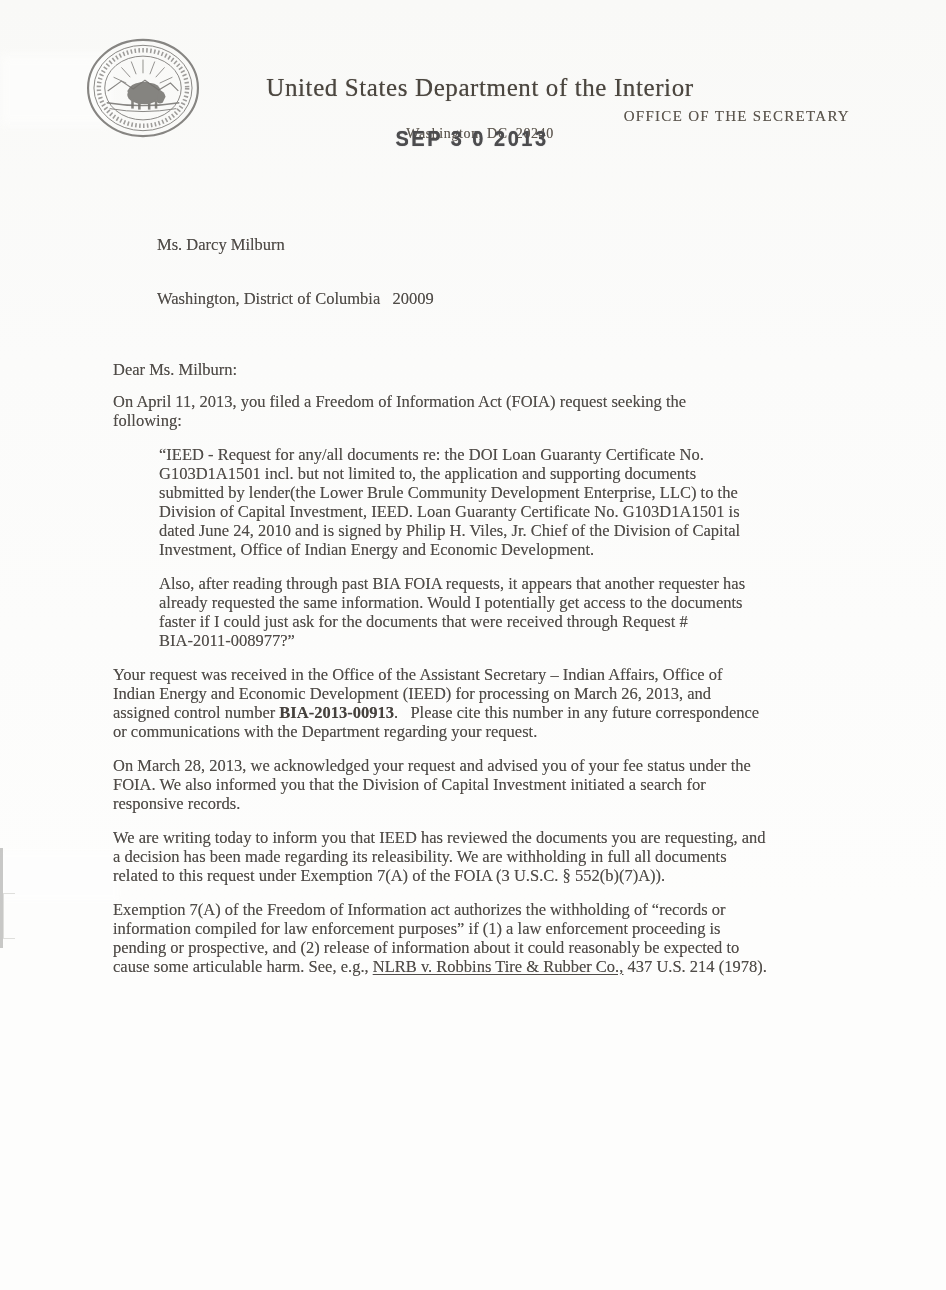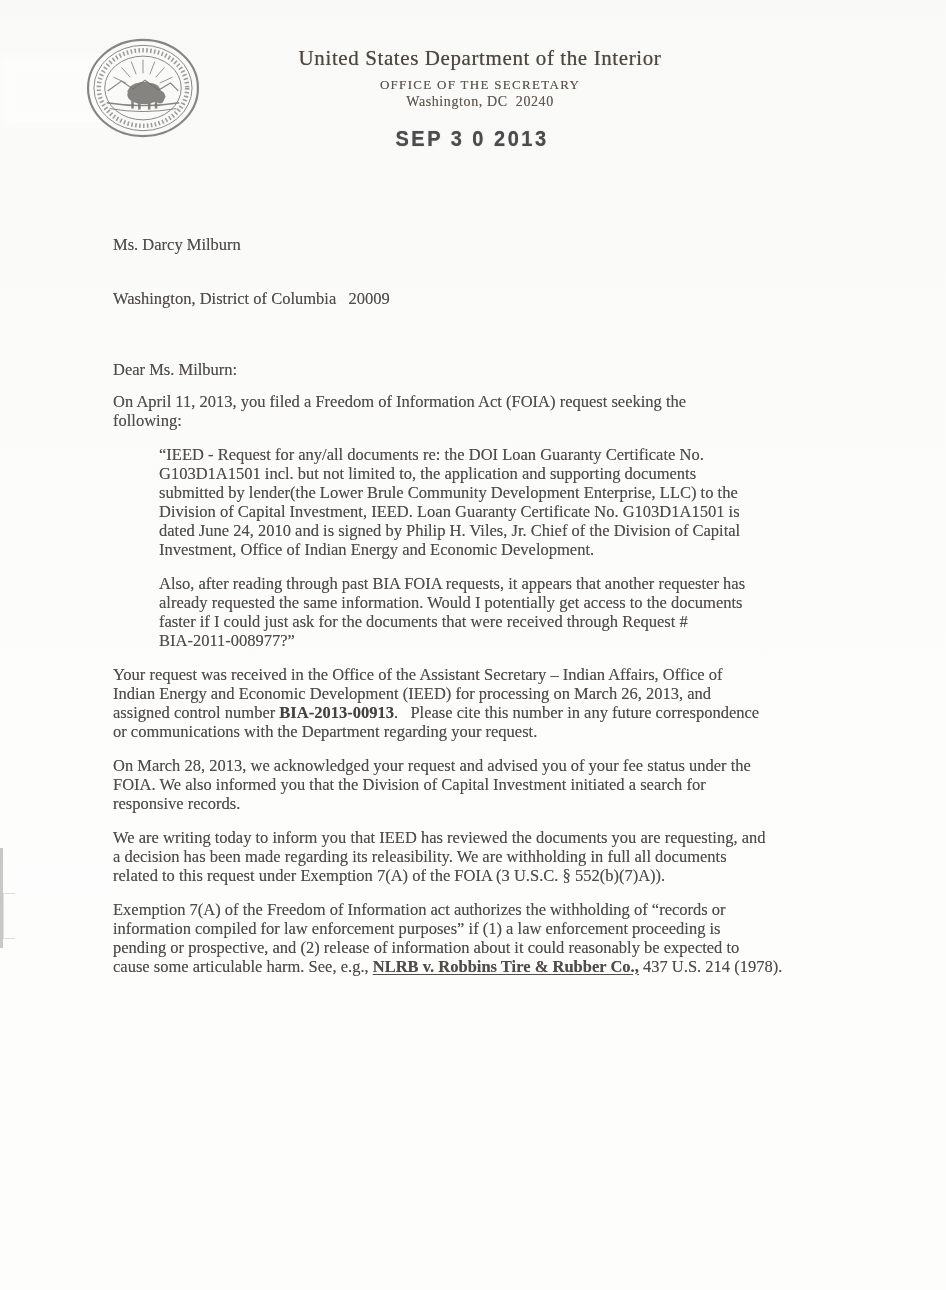--- a/index.html
+++ b/index.html
@@ -33,26 +33,28 @@
     border: 1px solid #d8d8d5; border-right: none; opacity: .8;
   }
 
   .letter { position: absolute; left: 0; top: 0; width: 946px; }
 
   
   .header { position: relative; height: 200px; }
   .seal { position: absolute; left: 84px; top: 36px; width: 118px; height: 104px; }
   .masthead { position: absolute; left: 110px; top: 46px; width: 740px; text-align: center; }
   .agency-name {
-    font-size: 21px; color: #4b463f; letter-spacing: .6px;
+    font-size: 25px; color: #4b463f; letter-spacing: .6px;
     text-shadow: 0 0 .7px rgba(75,70,63,.65);
+    margin-top: 28px;
   }
   .office-line {
-    margin-top: 6px; font-size: 13px; letter-spacing: 1.3px; color: #5c564e;
+    margin-top: 6px; font-size: 15px; letter-spacing: 1.3px; color: #5c564e;
     text-shadow: 0 0 .6px rgba(92,86,78,.6);
+    text-align: right;
   }
   .city-line {
     margin-top: 1px; font-size: 14px; letter-spacing: .6px; color: #5f5951;
     white-space: pre-wrap; text-shadow: 0 0 .6px rgba(95,89,81,.6);
   }
   .date-stamp {
     position: absolute; left: 102px; top: 127px; width: 740px; text-align: center;
     font-family: "Liberation Sans", sans-serif; font-weight: bold;
     font-size: 20px; letter-spacing: 2.5px; color: #4c4c4e;
     transform: scaleY(1.08); filter: blur(.3px);
@@ -60,25 +62,25 @@
     white-space: pre-wrap;
   }
 
   
   .body-text {
     margin: 0 74px 0 113px;
     font-size: 16.5px; line-height: 19px;
     text-shadow: 0 0 .6px rgba(80,76,72,.55);
   }
   .block { white-space: pre-wrap; margin: 0 0 15px 0; }
-  .recipient-block { line-height: 18px; margin-bottom: 16px; }
+  .recipient-block { line-height: 18px; margin-bottom: 16px; margin-left: 44px; }
   .salutation { margin-bottom: 13px; }
   .quote-block { margin-left: 46px; margin-right: 10px; }
   .control-number { font-weight: bold; color: #46423e; margin-top: 31px; }
-  .case-citation { text-decoration: underline; text-underline-offset: 2px; font-weight: bold; }
+  .case-citation { text-decoration: underline; text-underline-offset: 2px; }
 </style>
 </head>
 <body>
 
 <div class="page">
 
   <div class="artifact-topleft"></div>
   <div class="artifact-left-band"></div>
   <div class="artifact-left-sliver"></div>
   <div class="artifact-left-bracket"></div>

